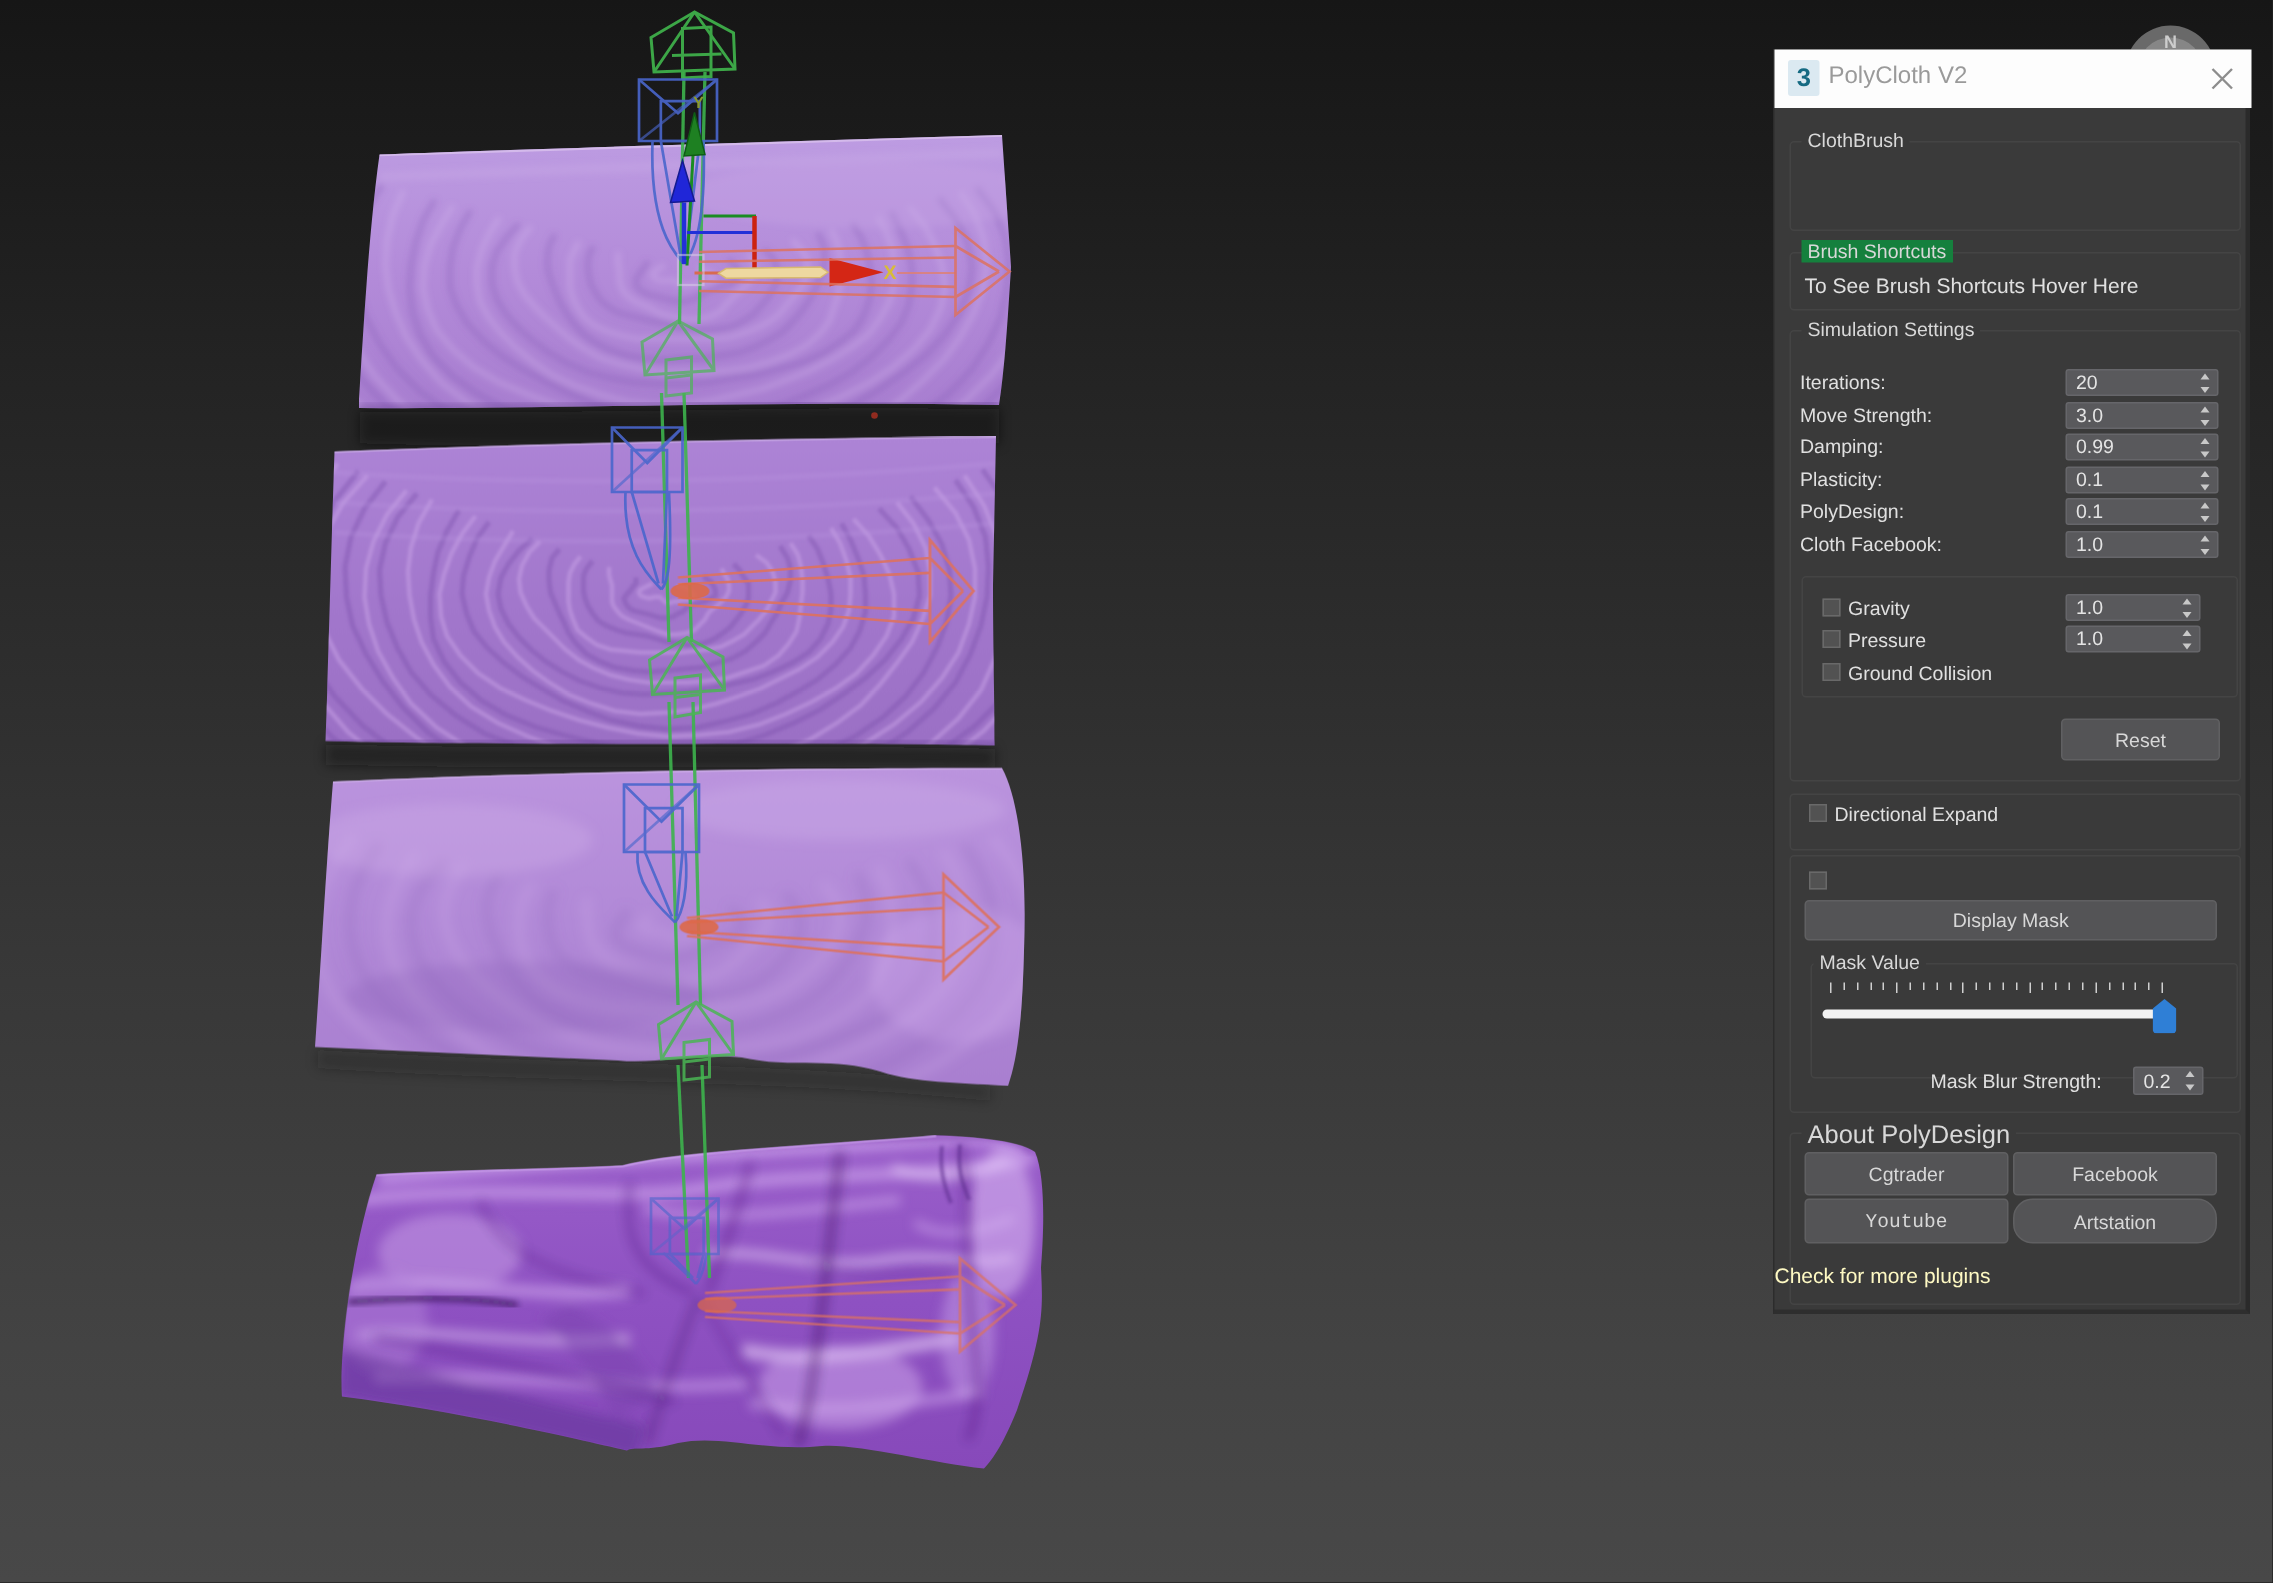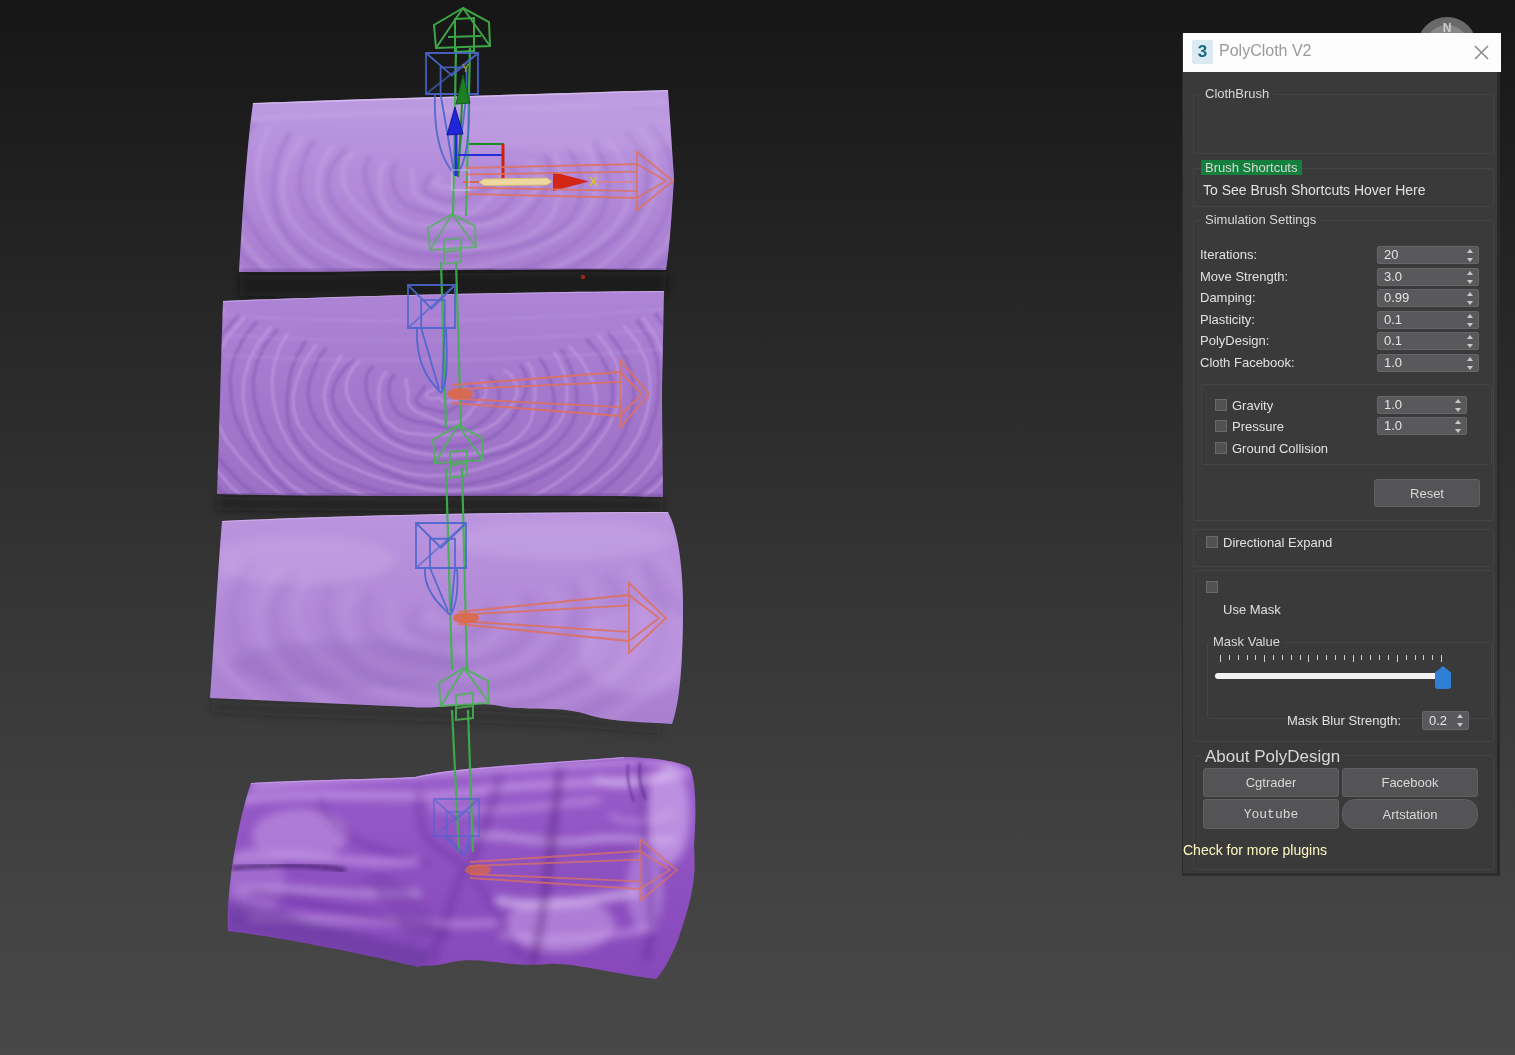--- a/index.html
+++ b/index.html
@@ -336,20 +336,21 @@
     <div style="position:absolute;left:194px;top:384px;width:90px;height:18px;background:#59595c;border:1px solid #66666a;border-radius:2px;box-sizing:border-box;color:#e4e4e4;font-size:13px;line-height:16px;padding-left:6px;">1.0<div style="position:absolute;right:5px;top:2px;width:0;height:0;border-left:3px solid transparent;border-right:3px solid transparent;border-bottom:4px solid #c8c8c8;"></div><div style="position:absolute;right:5px;top:11px;width:0;height:0;border-left:3px solid transparent;border-right:3px solid transparent;border-top:4px solid #c8c8c8;"></div></div>
     <div style="position:absolute;left:32px;top:409px;width:12px;height:12px;background:#525252;border:1px solid #696969;box-sizing:border-box;"></div>
     <div style="position:absolute;left:49px;top:408px;font-size:13px;color:#e0e0e0;white-space:nowrap;">Ground Collision</div>
     <div style="position:absolute;left:191px;top:446px;width:106px;height:28px;background:#545456;border:1px solid #606062;border-radius:3px;box-sizing:border-box;color:#d8d8d8;font-size:13px;display:flex;align-items:center;justify-content:center;">Reset</div>
     <div style="position:absolute;left:10px;top:496px;width:299px;height:36px;border:1px solid #444444;border-radius:3px;"></div>
     <div style="position:absolute;left:23px;top:503px;width:12px;height:12px;background:#525252;border:1px solid #696969;box-sizing:border-box;"></div>
     <div style="position:absolute;left:40px;top:502px;font-size:13px;color:#e0e0e0;white-space:nowrap;">Directional Expand</div>
     <div style="position:absolute;left:10px;top:537px;width:299px;height:170px;border:1px solid #444444;border-radius:3px;"></div>
     <div style="position:absolute;left:23px;top:548px;width:12px;height:12px;background:#525252;border:1px solid #696969;box-sizing:border-box;"></div>
     <div style="position:absolute;left:40px;top:569px;font-size:13px;color:#e0e0e0;white-space:nowrap;">Use Mask</div>
+    <div style="position:absolute;left:20px;top:567px;width:275px;height:27px;background:#545456;border:1px solid #606062;border-radius:3px;box-sizing:border-box;color:#d8d8d8;font-size:13px;display:flex;align-items:center;justify-content:center;">Display Mask</div>
     <div style="position:absolute;left:24px;top:609px;width:283px;height:75px;border:1px solid #444444;border-radius:3px;"></div>
     <div style="position:absolute;left:26px;top:601px;background:#3a3a3a;padding:0 4px;font-size:13px;color:#d8d8d8;">Mask Value</div>
     <div style="position:absolute;left:37.0px;top:622px;width:1px;height:7px;background:#cfcfcf;"></div>
     <div style="position:absolute;left:45.8px;top:622px;width:1px;height:5px;background:#cfcfcf;"></div>
     <div style="position:absolute;left:54.7px;top:622px;width:1px;height:5px;background:#cfcfcf;"></div>
     <div style="position:absolute;left:63.5px;top:622px;width:1px;height:5px;background:#cfcfcf;"></div>
     <div style="position:absolute;left:72.4px;top:622px;width:1px;height:5px;background:#cfcfcf;"></div>
     <div style="position:absolute;left:81.2px;top:622px;width:1px;height:7px;background:#cfcfcf;"></div>
     <div style="position:absolute;left:90.0px;top:622px;width:1px;height:5px;background:#cfcfcf;"></div>
     <div style="position:absolute;left:98.9px;top:622px;width:1px;height:5px;background:#cfcfcf;"></div>

